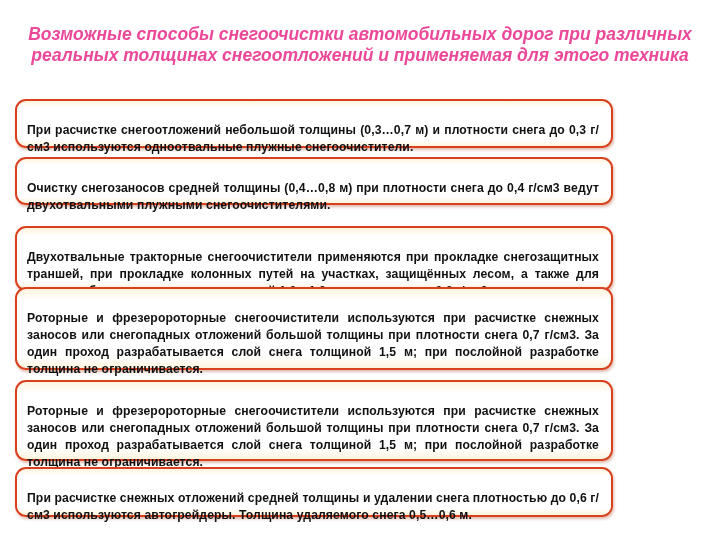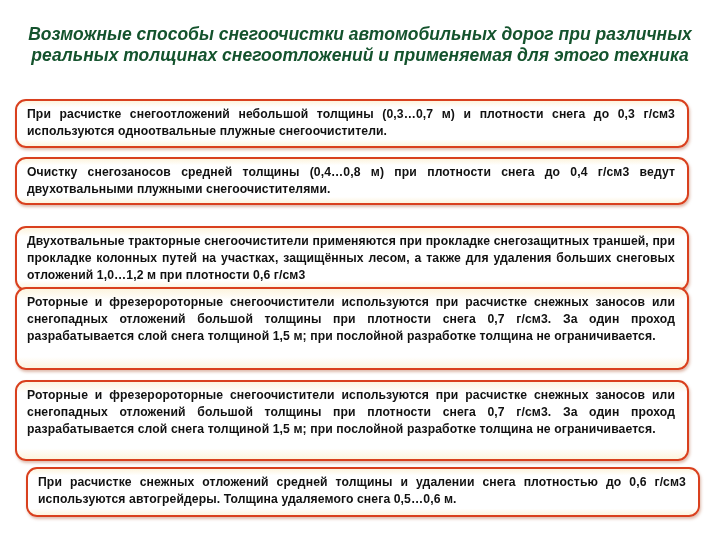--- a/index.html
+++ b/index.html
@@ -19,49 +19,49 @@
       position: absolute;
       left: 20px;
       top: 24px;
       width: 680px;
       text-align: center;
       font-family: "Liberation Sans", sans-serif;
       font-style: italic;
       font-weight: bold;
       font-size: 17.5px;
       line-height: 21px;
-      color: #14532d;
+      color: #ec4899;
     }
     .box {
       position: absolute;
       left: 15px;
-      width: 674px;
+      width: 598px;
       box-sizing: border-box;
       border: 2.5px solid #d9401e;
       border-radius: 11px;
       background: linear-gradient(to bottom, #fdf4de 0%, #ffffff 14%, #ffffff 86%, #fdf4de 100%);
       box-shadow: 1px 2px 3px rgba(160, 60, 20, 0.35);
-      padding: 5px 12px 4px 10px;
+      padding: 21px 12px 4px 10px;
       font-family: "Liberation Sans", sans-serif;
       font-weight: bold;
       font-size: 12.2px;
       line-height: 17px;
       text-align: justify;
       color: #111;
       letter-spacing: 0.1px;
     }
     .box p {
       margin: 0;
     }
     #box1 { top: 99px;  height: 49px; }
     #box2 { top: 157px; height: 48px; }
     #box3 { top: 226px; height: 65px; }
     #box4 { top: 287px; height: 83px; }
     #box5 { top: 380px; height: 81px; }
-    #box6 { top: 467px; height: 50px; margin-left: 11px; }
+    #box6 { top: 467px; height: 50px; }
   </style>
 </head>
 <body>
 
 <div class="title">Возможные способы снегоочистки автомобильных дорог  при различных реальных толщинах снегоотложений и  применяемая для этого техника</div>
 
 <div class="box" id="box1">
   <p>При расчистке снегоотложений небольшой толщины (0,3…0,7 м) и плотности снега до 0,3 г/см3 используются одноотвальные плужные снегоочистители.</p>
 </div>
 

